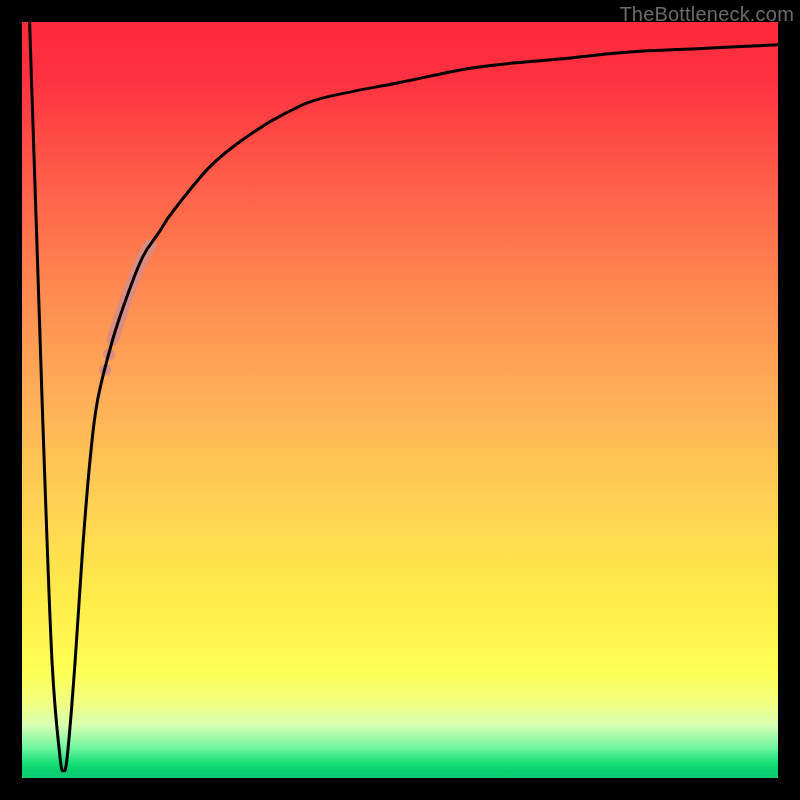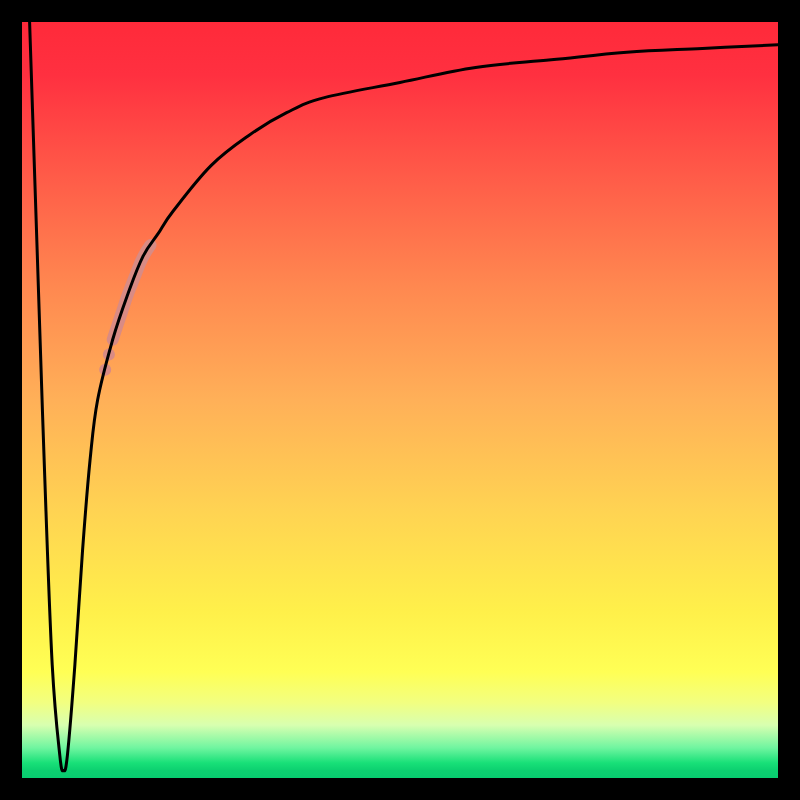--- a/index.html
+++ b/index.html
@@ -97,14 +97,15 @@
     <svg class="curve" viewBox="0 0 756 756" preserveAspectRatio="none">
 
       <path id="hl-path" class="pink-highlight" d="M 90.7 317.5 C 91.6 315.0, 93.7 308.4, 95.4 303.3 C 97.1 298.2, 98.5 294.3, 100.2 289.2 C 101.9 284.1, 103.2 279.8, 104.9 275.0 C 106.6 270.2, 107.9 267.0, 109.6 262.7 C 111.3 258.4, 112.6 255.2, 114.3 250.9 C 116.0 246.6, 117.4 242.8, 119.1 239.1 C 120.8 235.3, 122.1 233.0, 123.8 230.1 C 125.5 227.2, 127.7 224.3, 128.5 223.0"></path>
       <circle id="hl-dot-0" class="pink-dot" r="6" cx="83.2" cy="347.8"></circle>
       <circle id="hl-dot-1" class="pink-dot" r="6" cx="86.9" cy="332.6"></circle>
 
       <path id="main-curve" class="black-curve" d="M 7.6 0.0 C 8.9 40.8, 12.4 145.2, 15.1 226.8 C 17.8 308.4, 20.0 378.8, 22.7 453.6 C 25.4 528.4, 27.5 592.3, 30.2 642.6 C 33.0 692.9, 35.8 714.3, 37.8 733.3 C 39.8 752.4, 40.2 748.4, 41.6 748.4 C 42.9 748.4, 43.3 752.4, 45.4 733.3 C 47.4 714.3, 50.2 679.3, 52.9 642.6 C 55.6 605.9, 57.8 565.9, 60.5 529.2 C 63.2 492.5, 65.3 465.7, 68.0 438.5 C 70.8 411.3, 71.5 399.8, 75.6 378.0 C 79.7 356.2, 85.3 336.6, 90.7 317.5 C 96.2 298.5, 100.4 287.1, 105.8 272.2 C 111.3 257.2, 115.5 245.2, 121.0 234.4 C 126.4 223.5, 130.6 219.8, 136.1 211.7 C 141.5 203.5, 141.7 201.2, 151.2 189.0 C 160.7 176.8, 175.4 157.2, 189.0 143.6 C 202.6 130.0, 213.2 122.9, 226.8 113.4 C 240.4 103.9, 251.0 97.5, 264.6 90.7 C 278.2 83.9, 282.0 81.0, 302.4 75.6 C 322.8 70.2, 350.8 65.9, 378.0 60.5 C 405.2 55.0, 426.4 49.4, 453.6 45.4 C 480.8 41.3, 502.0 40.5, 529.2 37.8 C 556.4 35.1, 577.6 32.3, 604.8 30.2 C 632.0 28.2, 653.2 27.8, 680.4 26.5 C 707.6 25.1, 742.4 23.4, 756.0 22.7"></path>
     </svg>
   </div>
 
+  <div class="watermark">TheBottleneck.com</div>
 
 </div>
 
 </body></html>

